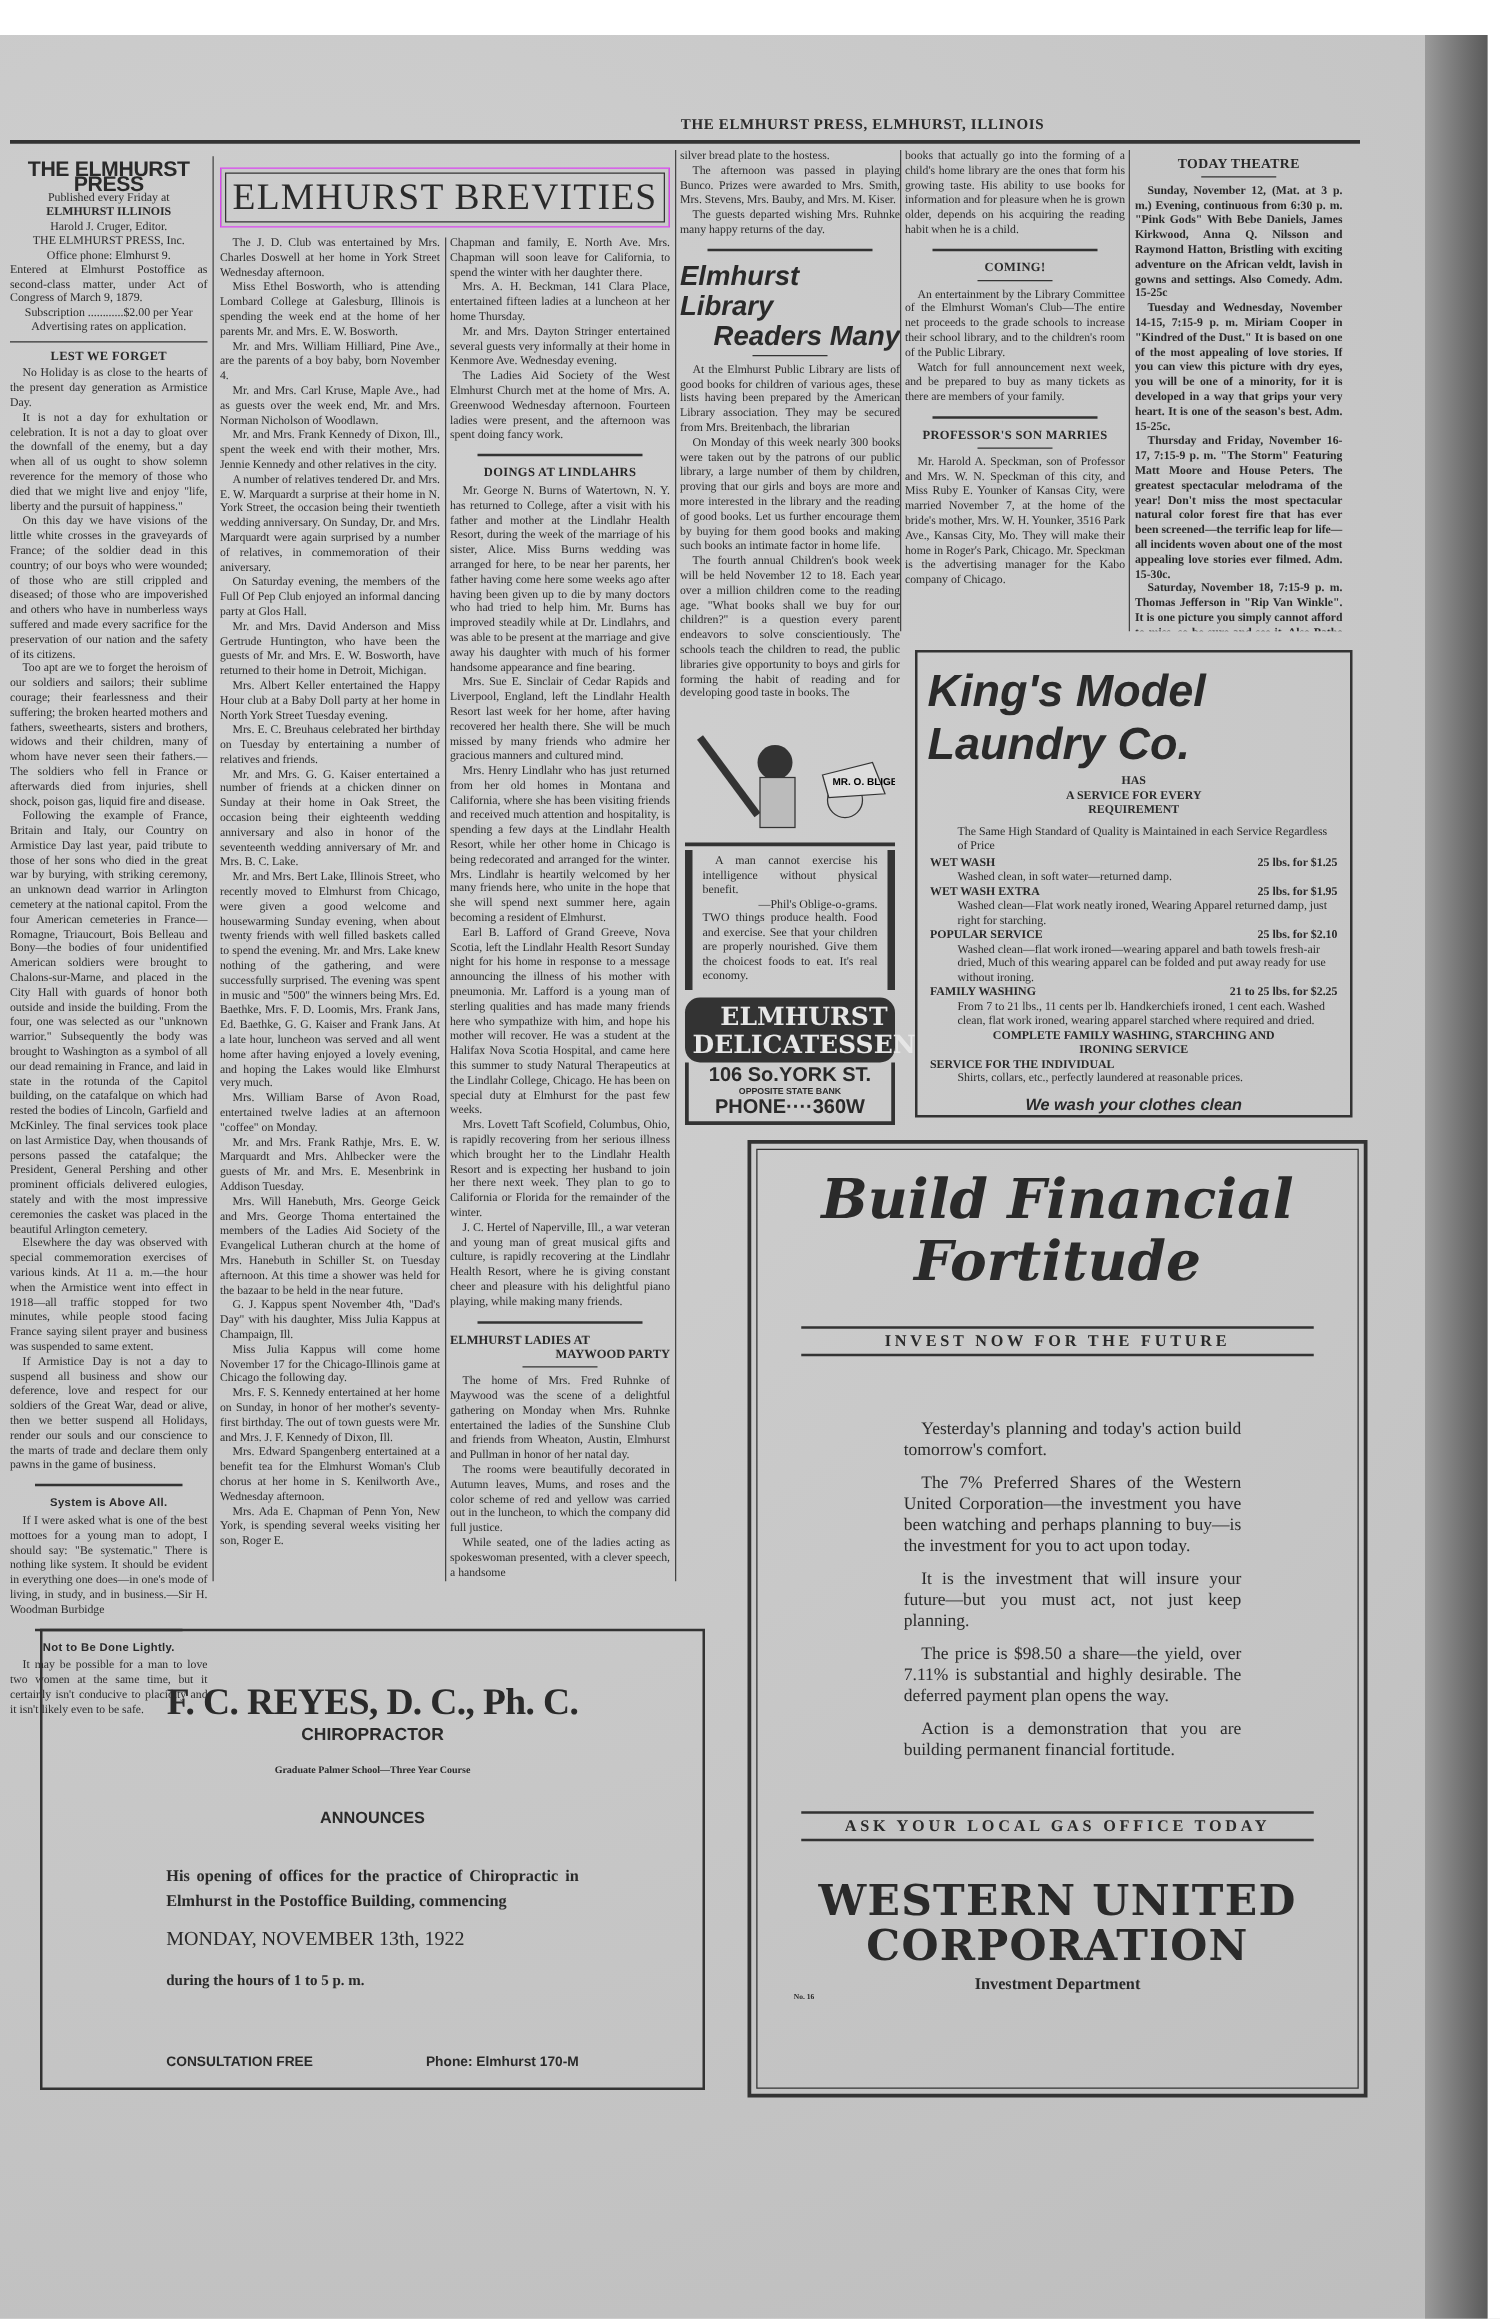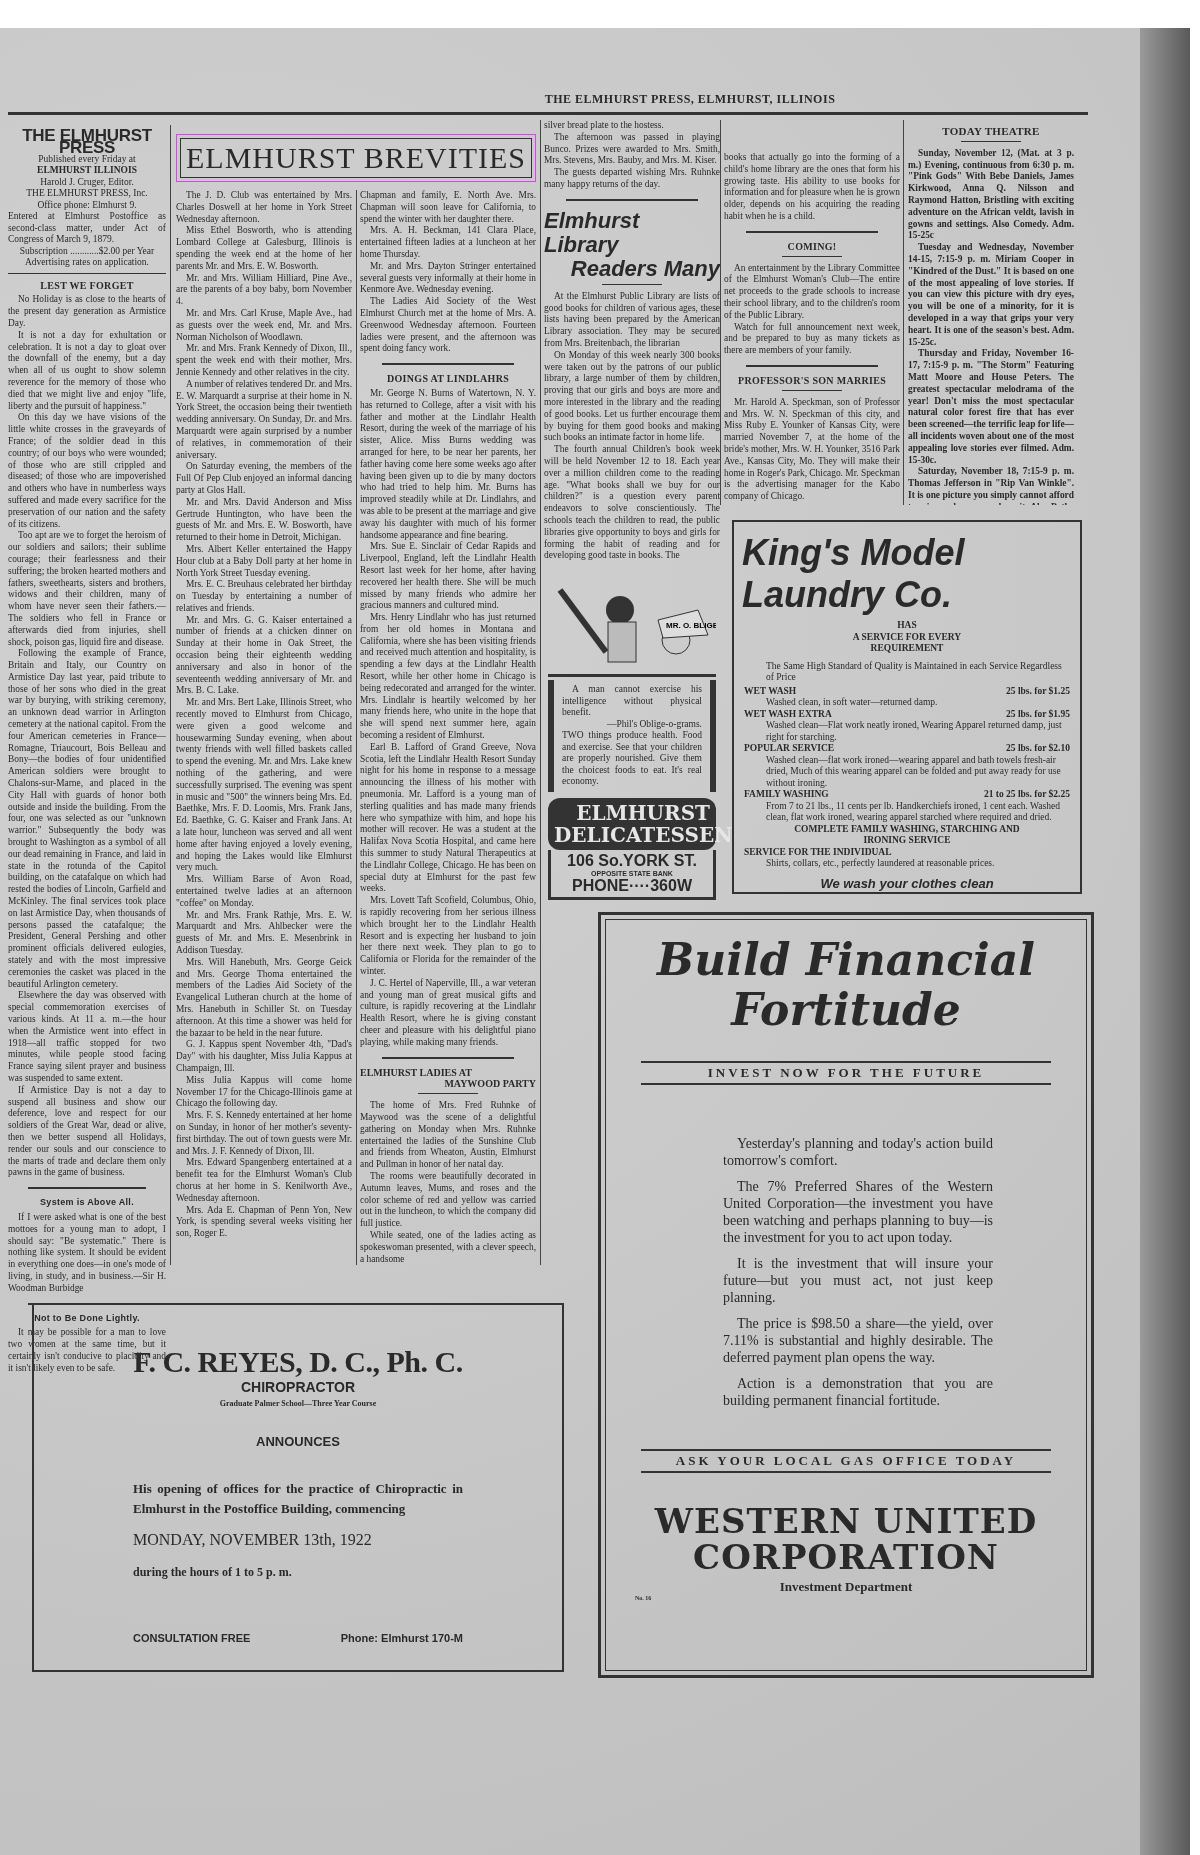--- a/index.html
+++ b/index.html
@@ -162,21 +162,21 @@
   </div>
   <div style="border:3px solid #333;border-top:none;text-align:center;font-family:'Liberation Sans',sans-serif;font-weight:bold;padding:2px;">
     <div style="font-size:16px">106 So.YORK ST.</div>
     <div style="font-size:7px">OPPOSITE STATE BANK</div>
     <div style="font-size:16px">PHONE····360W</div>
   </div>
 </div>
 
 <div class="vline" style="left:720px;top:120px;height:385px;"></div>
 
-<div class="col" style="left:724px;top:120px;width:176px;height:385px;overflow:hidden;margin-top:32px;">
+<div class="col" style="left:724px;top:120px;width:176px;height:385px;overflow:hidden;">
   <p style="text-indent:0">books that actually go into the forming of a child's home library are the ones that form his growing taste. His ability to use books for information and for pleasure when he is grown older, depends on his acquiring the reading habit when he is a child.</p>
   <div class="hr"></div>
   <div class="colhead">COMING!</div>
   <div class="short"></div>
   <p>An entertainment by the Library Committee of the Elmhurst Woman's Club—The entire net proceeds to the grade schools to increase their school library, and to the children's room of the Public Library.</p>
   <p>Watch for full announcement next week, and be prepared to buy as many tickets as there are members of your family.</p>
   <div class="hr"></div>
   <div class="colhead">PROFESSOR'S SON MARRIES</div>
   <div class="short"></div>
   <p>Mr. Harold A. Speckman, son of Professor and Mrs. W. N. Speckman of this city, and Miss Ruby E. Younker of Kansas City, were married November 7, at the home of the bride's mother, Mrs. W. H. Younker, 3516 Park Ave., Kansas City, Mo. They will make their home in Roger's Park, Chicago. Mr. Speckman is the advertising manager for the Kabo company of Chicago.</p>
@@ -251,21 +251,21 @@
     <div class="wuc">CORPORATION</div>
     <div style="text-align:center;font-weight:bold;font-size:13px;margin-top:4px">Investment Department</div>
     <div style="font-size:6px;font-weight:bold;margin-left:4px">No. 16</div>
   </div>
 </div>
 
 <div class="box chiro" style="left:32px;top:1303px;width:528px;height:365px;border-width:2px;">
   <div style="text-align:center;padding-top:40px;">
     <div style="font-size:30px;font-weight:bold;letter-spacing:-.5px">F. C. REYES, D. C., Ph. C.</div>
     <div style="font-size:14px;font-weight:bold;font-family:'Liberation Sans',sans-serif">CHIROPRACTOR</div>
-    <div style="font-size:8px;font-weight:bold;margin-top:4px">Graduate Palmer School—Three Year Course</div>
+    <div style="font-size:8px;font-weight:bold;margin-top:16px">Graduate Palmer School—Three Year Course</div>
     <div style="font-size:13px;font-weight:bold;margin-top:26px;font-family:'Liberation Sans',sans-serif">ANNOUNCES</div>
   </div>
   <div style="width:330px;margin:30px auto 0;">
     <div style="font-size:13px;line-height:20px;font-weight:bold;text-align:justify">His opening of offices for the practice of Chiropractic in Elmhurst in the Postoffice Building, commencing</div>
     <div style="font-size:16px;font-weight:normal;margin-top:12px">MONDAY, NOVEMBER 13th, 1922</div>
     <div style="font-size:12px;font-weight:bold;margin-top:16px">during the hours of 1 to 5 p. m.</div>
     <div style="display:flex;justify-content:space-between;margin-top:52px;font-size:11px;font-weight:bold;font-family:'Liberation Sans',sans-serif">
       <span>CONSULTATION FREE</span>
       <span>Phone: Elmhurst 170-M</span>
     </div>

